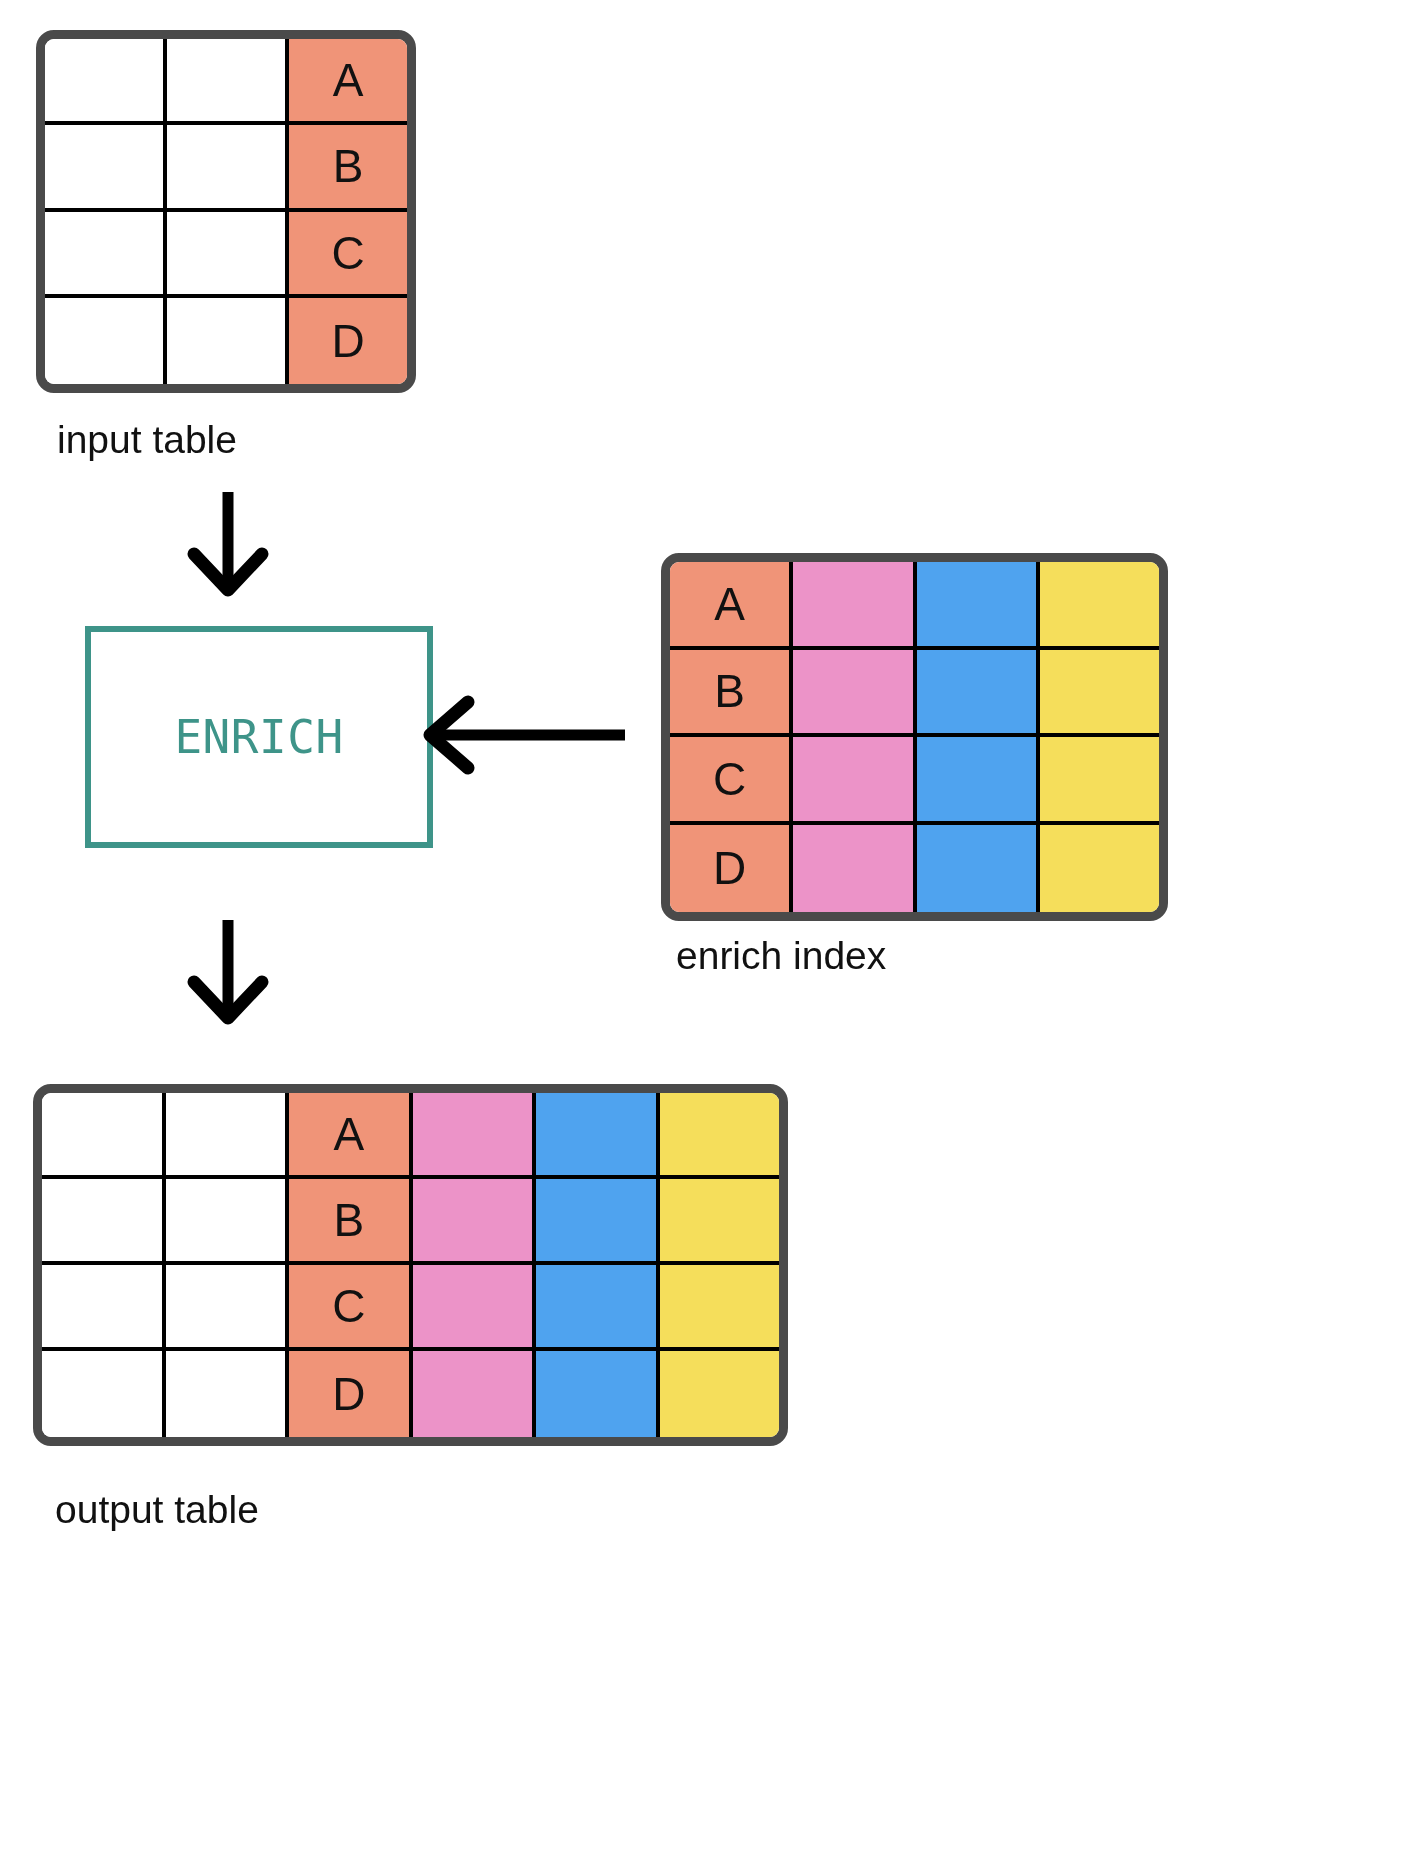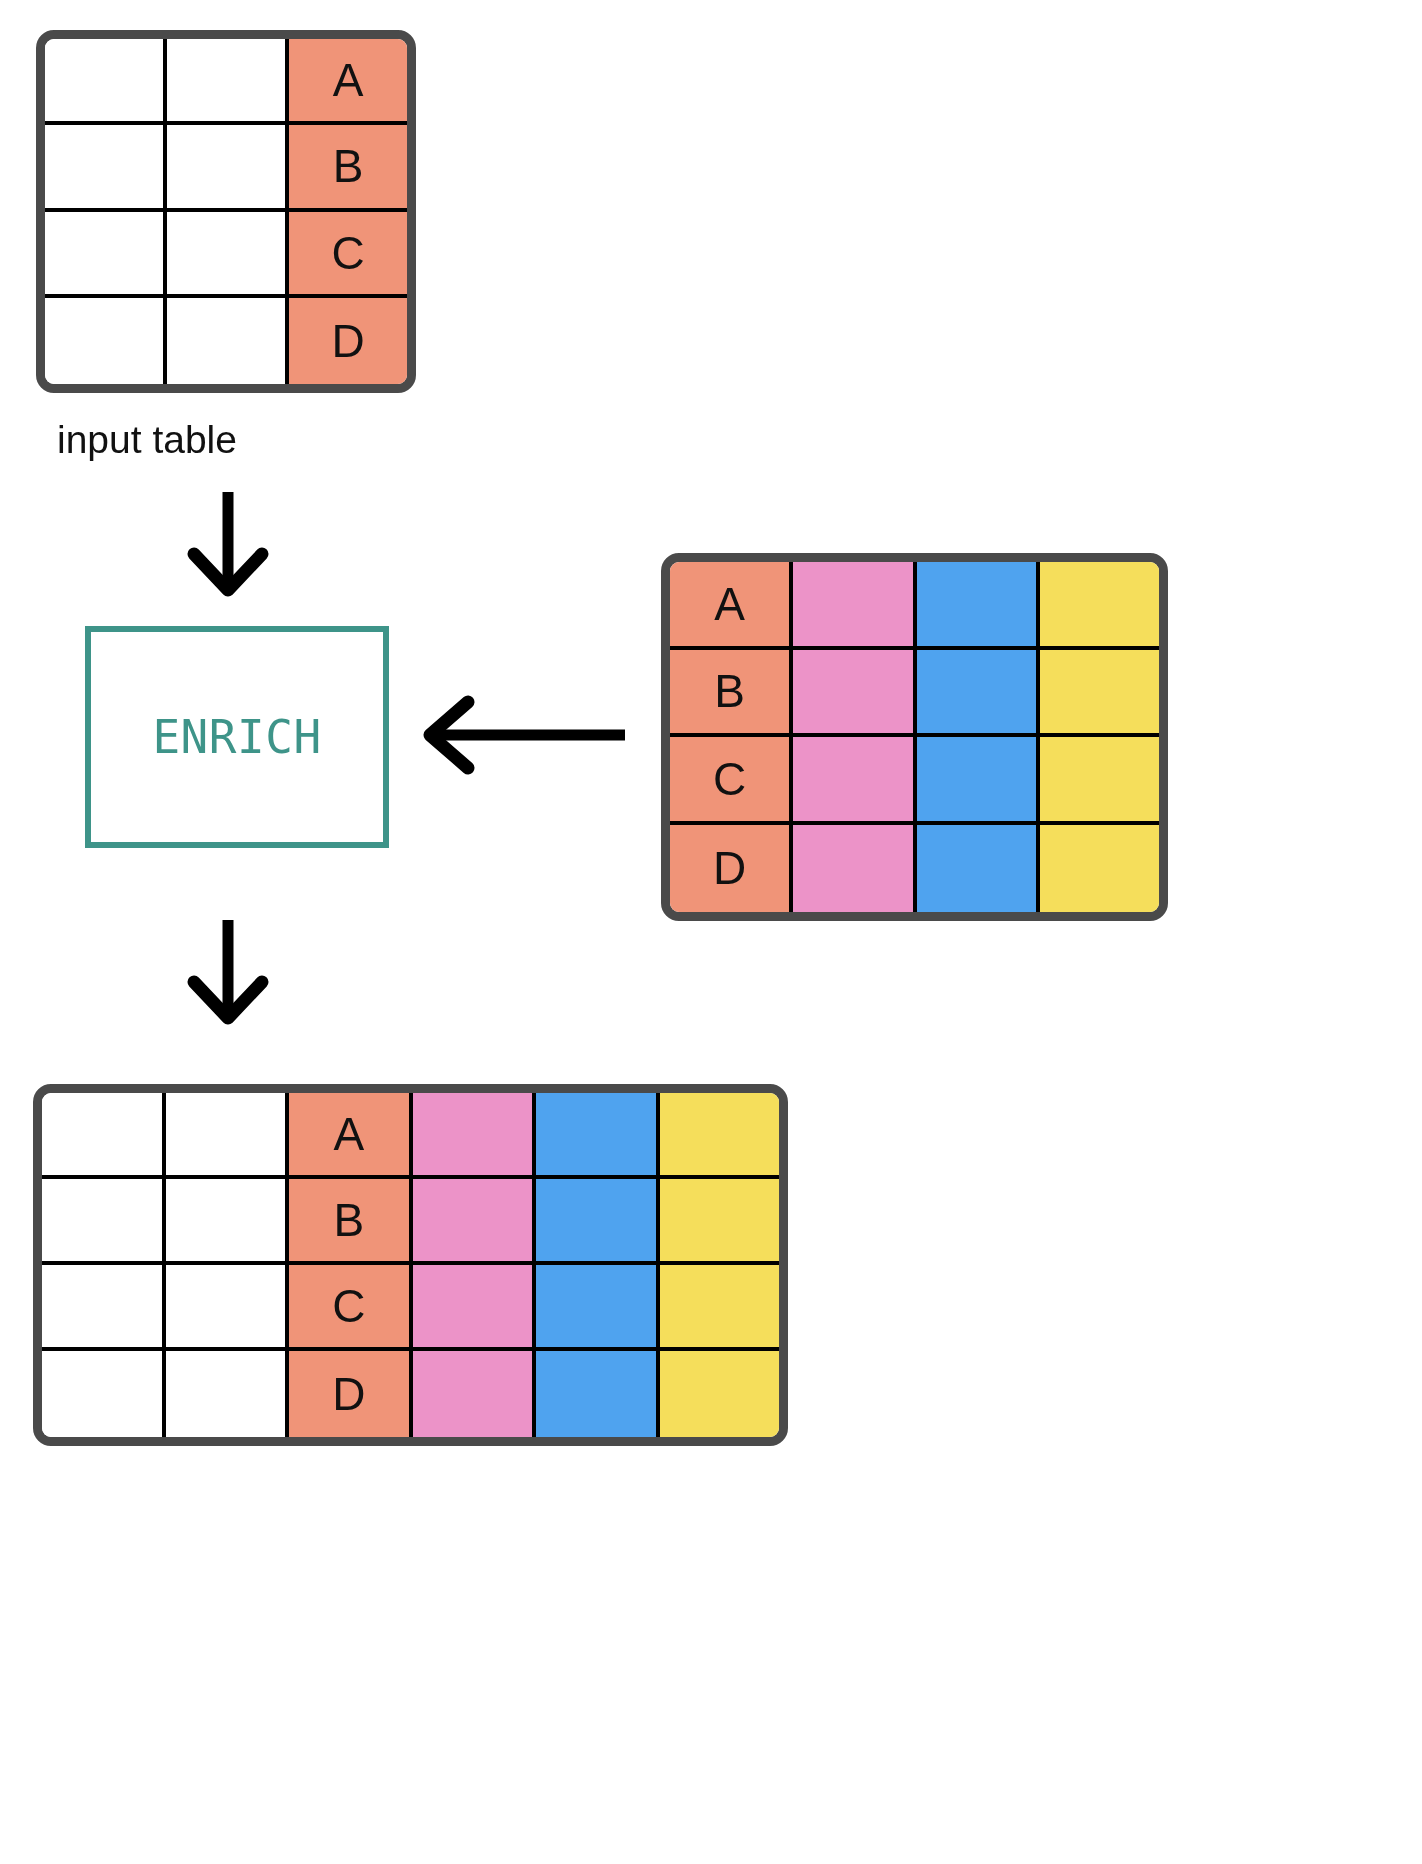--- a/index.html
+++ b/index.html
@@ -89,21 +89,21 @@
   }
   #caption-input  { left: 57px;  top: 420px; }
   #caption-enrich { left: 676px; top: 936px; }
   #caption-output { left: 55px;  top: 1490px; }
 
   
   #enrich-box {
     position: absolute;
     left: 85px;
     top: 626px;
-    width: 304px;
+    width: 348px;
     height: 222px;
     box-sizing: border-box;
     border: 6px solid #3e9489;
     background: #ffffff;
     display: flex;
     flex-direction: column;
     align-items: center;
     justify-content: center;
   }
   #enrich-box .cmd-line {
@@ -198,20 +198,21 @@
       <div class="tcell c-yellow"></div>
     </div>
     <div class="trow">
       <div class="tcell c-salmon">D</div>
       <div class="tcell c-pink"></div>
       <div class="tcell c-blue"></div>
       <div class="tcell c-yellow"></div>
     </div>
   </div>
 
+  <div class="caption" id="caption-enrich">enrich index</div>
 
   <div class="tbl" id="output-table">
     <div class="trow">
       <div class="tcell c-white"></div>
       <div class="tcell c-white"></div>
       <div class="tcell c-salmon">A</div>
       <div class="tcell c-pink"></div>
       <div class="tcell c-blue"></div>
       <div class="tcell c-yellow"></div>
     </div>
@@ -234,14 +235,15 @@
     <div class="trow">
       <div class="tcell c-white"></div>
       <div class="tcell c-white"></div>
       <div class="tcell c-salmon">D</div>
       <div class="tcell c-pink"></div>
       <div class="tcell c-blue"></div>
       <div class="tcell c-yellow"></div>
     </div>
   </div>
 
+  <div class="caption" id="caption-output">output table</div>
 
 </div>
 
 </body></html>

